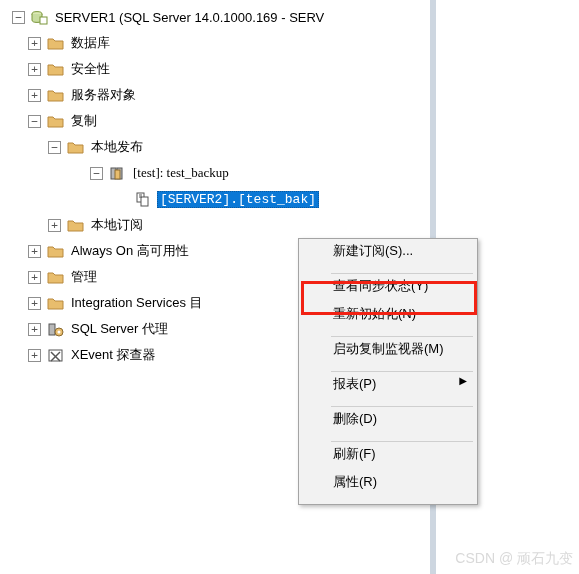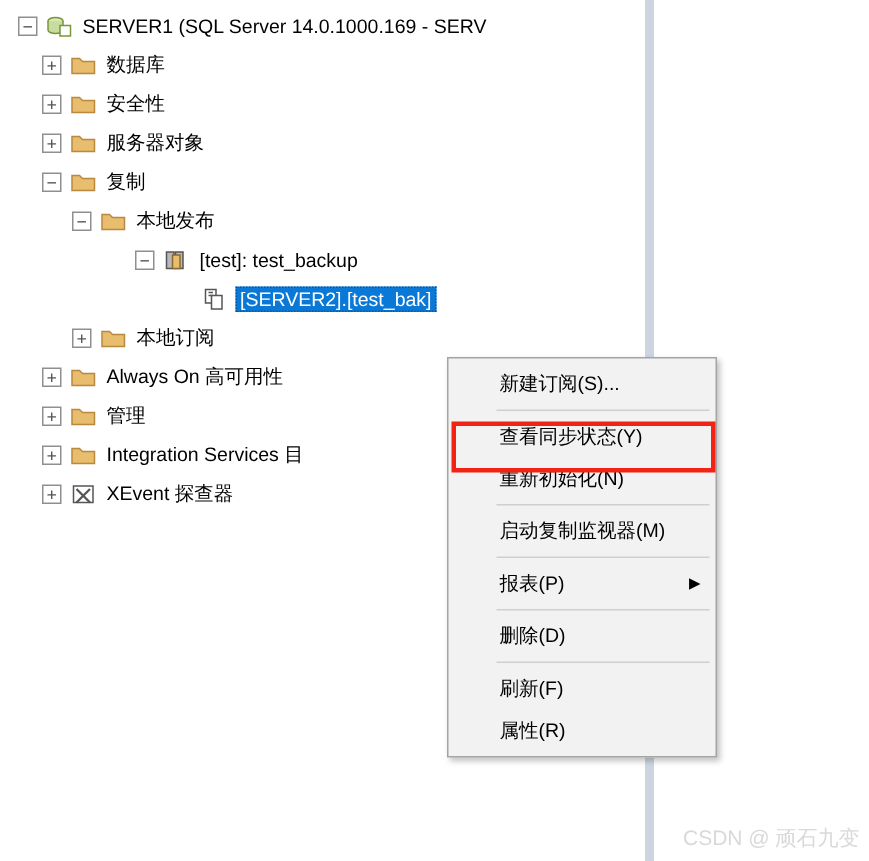--- a/index.html
+++ b/index.html
@@ -59,41 +59,41 @@
       align-items: center;
       justify-content: center;
     }
     .icon svg { width: 100%; height: 100%; }
     .node-label { padding: 1px 2px; }
     .node-label.selected {
       background: #0a78d6;
       color: #fff;
       border: 1px dotted #0a5aa0;
       padding: 0px 2px;
+      font-family: Liberation Mono, monospace;
     }
     .indent-0 { padding-left: 12px; }
     .indent-1 { padding-left: 28px; }
     .indent-2 { padding-left: 48px; }
-    .indent-3 { padding-left: 90px; }
+    .indent-3 { padding-left: 90px; font-family: Liberation Serif, serif; }
     .indent-4 { padding-left: 116px; }
     
     .context-menu {
       position: absolute;
       left: 298px;
       top: 238px;
       width: 180px;
       background: #f2f2f2;
       border: 1px solid #a4a4a4;
       box-shadow: 2px 2px 4px rgba(0,0,0,0.25);
       padding: 3px 2px;
     }
     .menu-item {
       height: 28px;
       display: flex;
-      align-items: center;
       padding-left: 32px;
       font-size: 13px;
       cursor: default;
     }
     .menu-sep {
       height: 1px;
       background: #cfcfcf;
       margin: 3px 2px 3px 30px;
     }
     .menu-arrow {
@@ -246,20 +246,31 @@
   <div class="tree-node indent-1">
     <span class="expander plus"></span>
     <span class="icon">
         <svg viewBox="0 0 17 15">
           <path d="M1 3 h5 l2 2 h8 v8 h-15 z" fill="#e8bd6d" stroke="#b8893f"></path>
         </svg>
       </span>
     <span class="node-label">Integration Services 目</span>
   </div>
 
+  <div class="tree-node indent-1">
+    <span class="expander plus"></span>
+    <span class="icon">
+        <svg viewBox="0 0 17 15">
+          <rect x="2" y="2" width="6" height="11" fill="#b8b8b8" stroke="#555"></rect>
+          <circle cx="12" cy="10" r="4" fill="#e8bd6d" stroke="#8a6a30"></circle>
+          <circle cx="12" cy="10" r="1.5" fill="#fff"></circle>
+        </svg>
+      </span>
+    <span class="node-label">SQL Server 代理</span>
+  </div>
 
   <div class="tree-node indent-1">
     <span class="expander plus"></span>
     <span class="icon">
         <svg viewBox="0 0 17 15">
           <rect x="2" y="2" width="13" height="11" fill="none" stroke="#555"></rect>
           <line x1="4" y1="4" x2="13" y2="13" stroke="#555" stroke-width="1.5"></line>
           <line x1="13" y1="4" x2="4" y2="13" stroke="#555" stroke-width="1.5"></line>
         </svg>
       </span>

